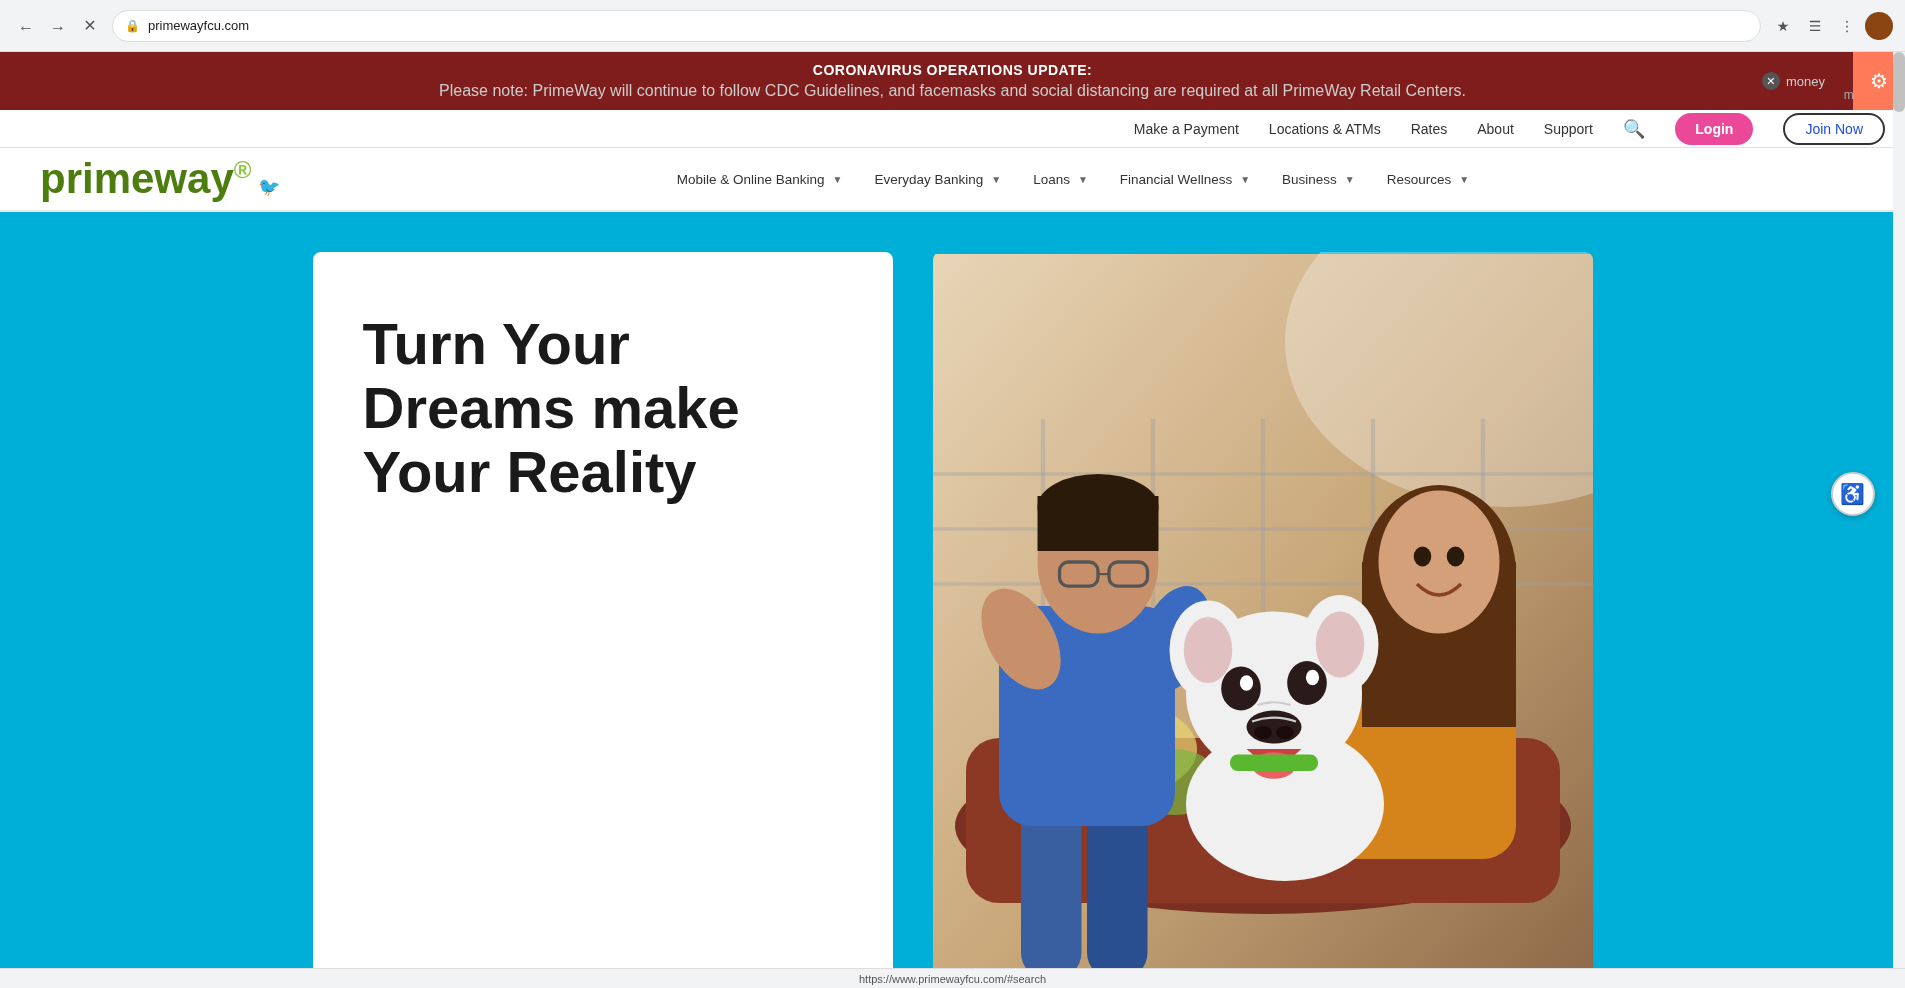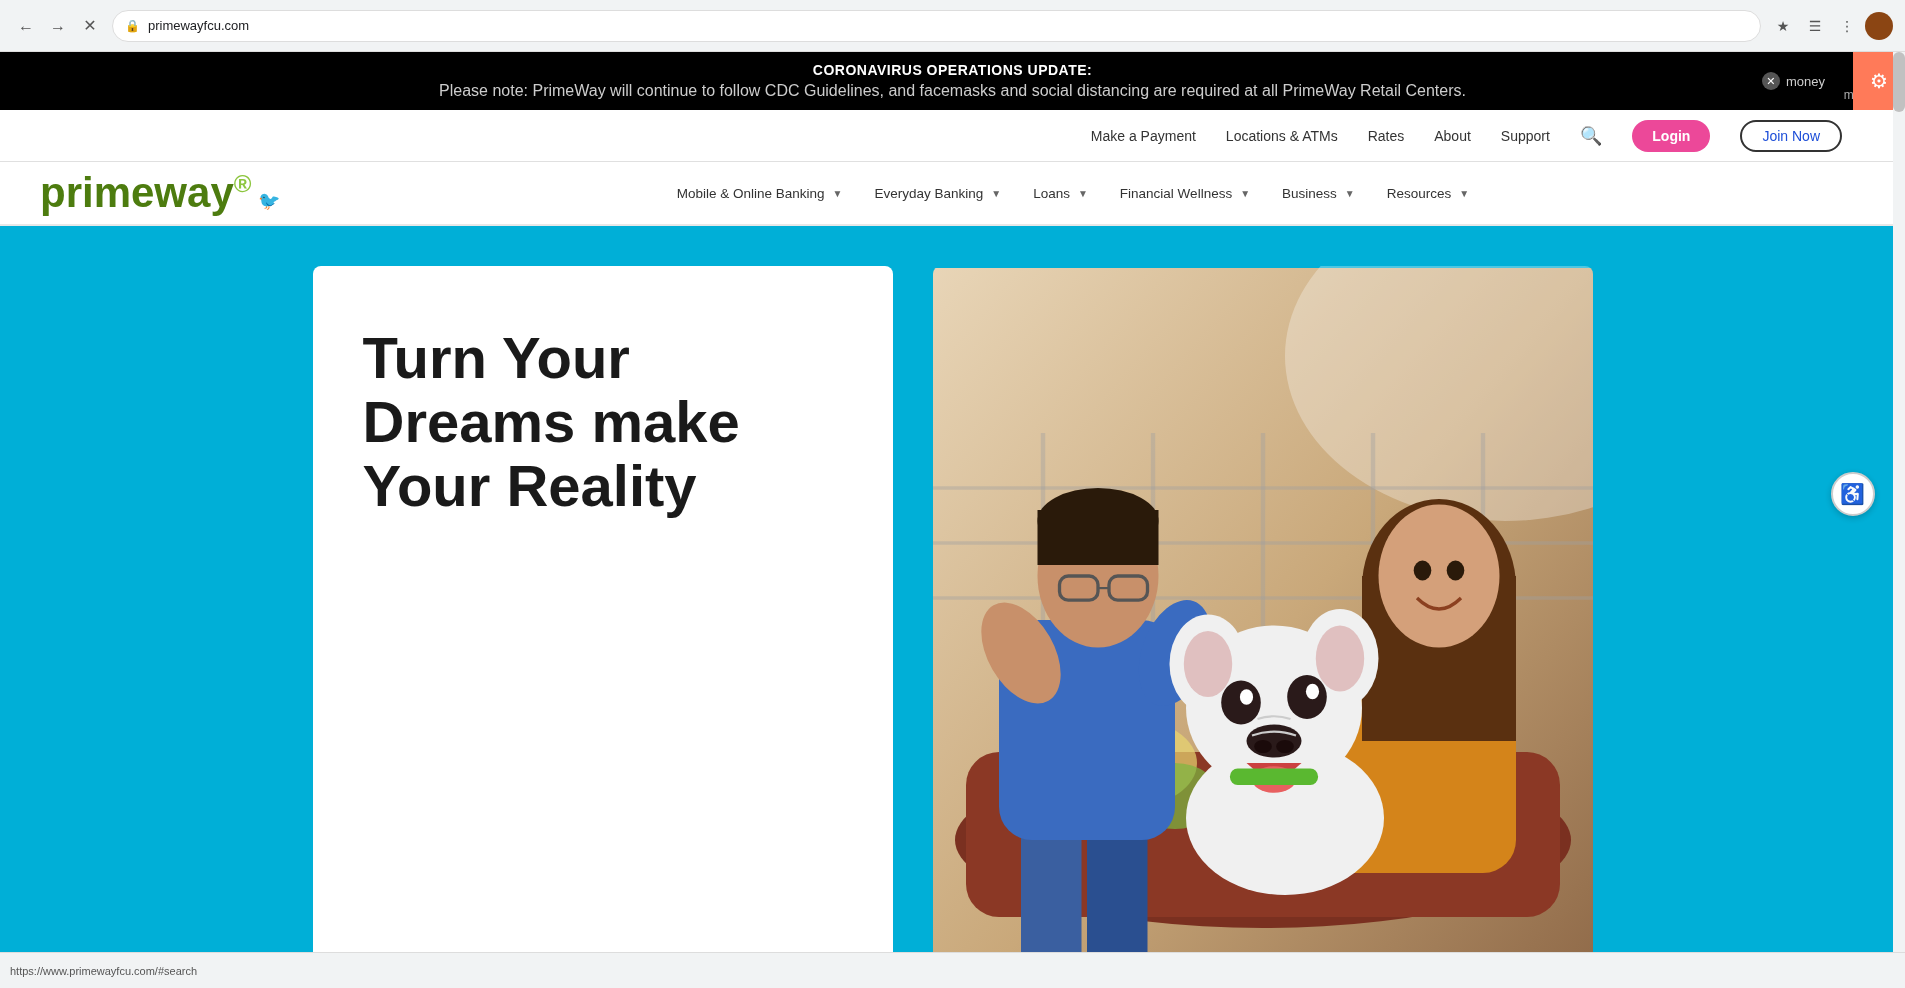--- a/index.html
+++ b/index.html
@@ -60,21 +60,21 @@
     .profile-btn {
       width: 28px; height: 28px;
       border-radius: 50%;
       background: #8B4513;
       border: none;
       cursor: pointer;
     }
 
     
     .alert-banner {
-      background: #000000;
+      background: #7f1d1d;
       color: white;
       text-align: center;
       padding: 10px 20px;
       position: relative;
       min-height: 50px;
       display: flex;
       flex-direction: column;
       align-items: center;
       justify-content: center;
     }
@@ -126,25 +126,25 @@
       background: #ff7a59;
       display: flex; align-items: center; justify-content: center;
       font-size: 20px;
       color: white;
     }
 
     
     .top-nav {
       background: white;
       border-bottom: 1px solid #e0e0e0;
-      padding: 0 63px;
+      padding: 0 20px;
       display: flex;
       align-items: center;
       justify-content: flex-end;
-      height: 52px;
+      height: 38px;
       gap: 30px;
     }
     .top-nav-link {
       font-size: 14px;
       color: #333;
       text-decoration: none;
       cursor: pointer;
       white-space: nowrap;
     }
     .search-icon-btn {
@@ -290,28 +290,29 @@
       box-shadow: 0 2px 6px rgba(0,0,0,0.2);
     }
 
     
     .status-bar {
       position: fixed;
       bottom: 0;
       left: 0;
       right: 0;
       background: #f1f3f4;
-      height: 36px;
+      height: 20px;
       display: flex;
       align-items: center;
       padding: 0 10px;
       font-size: 11px;
       color: #555;
       border-top: 1px solid #ddd;
       z-index: 200;
+      justify-content: center;
     }
 
     
     .scrollbar-track {
       position: fixed;
       right: 0;
       top: 52px;
       bottom: 20px;
       width: 12px;
       background: #f1f3f4;

